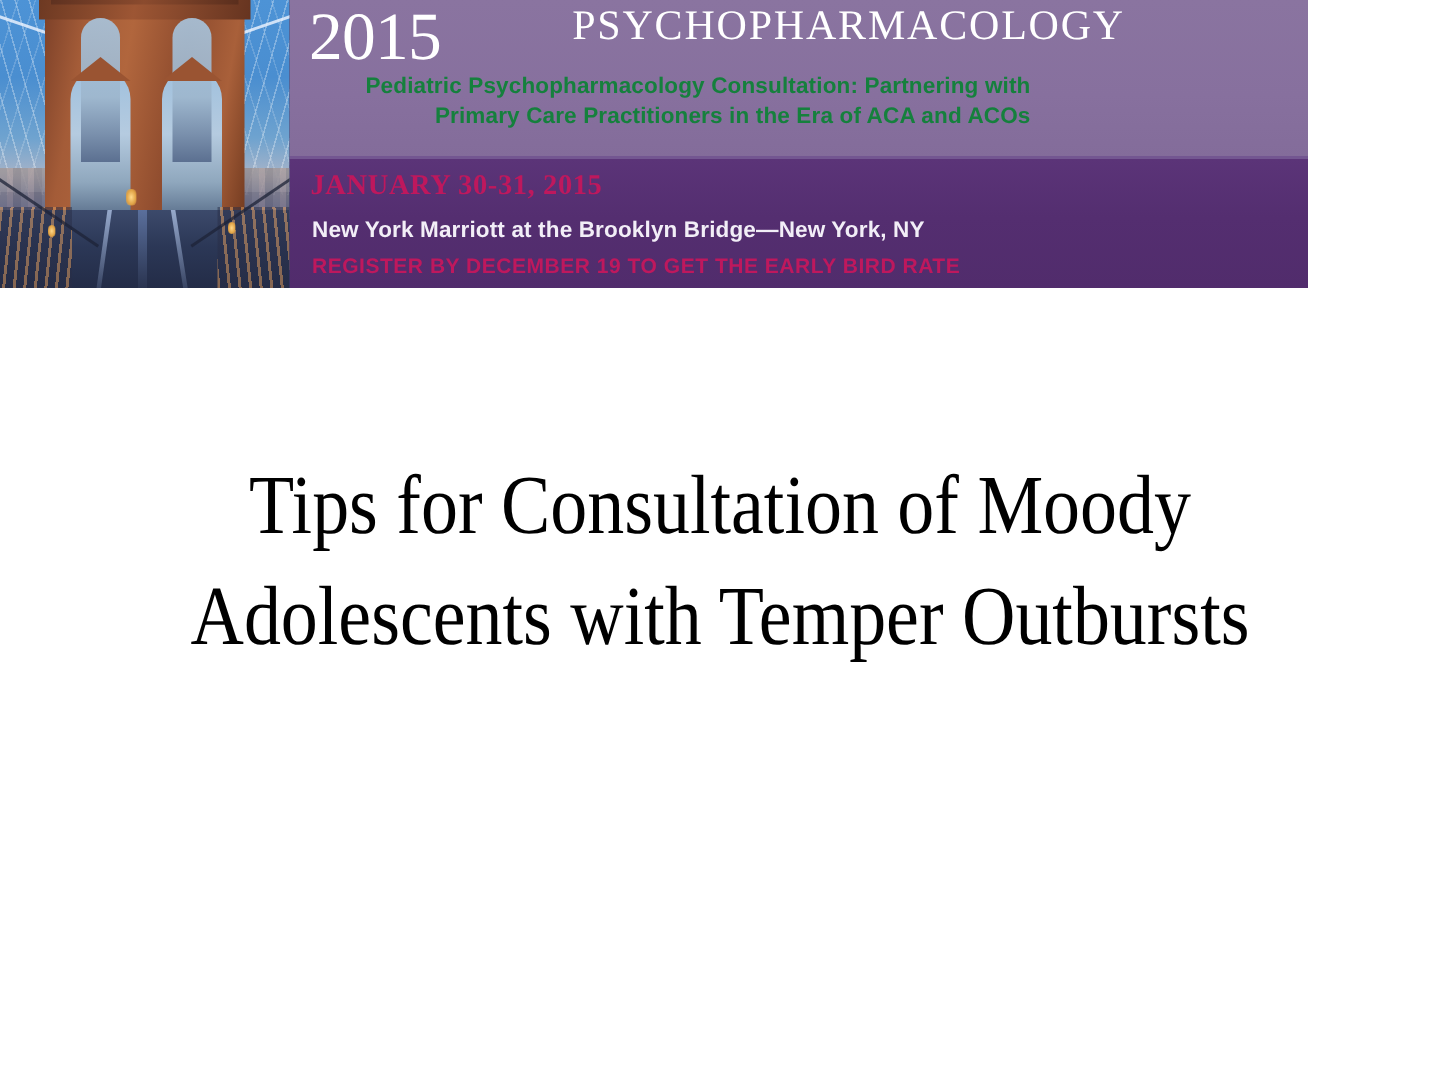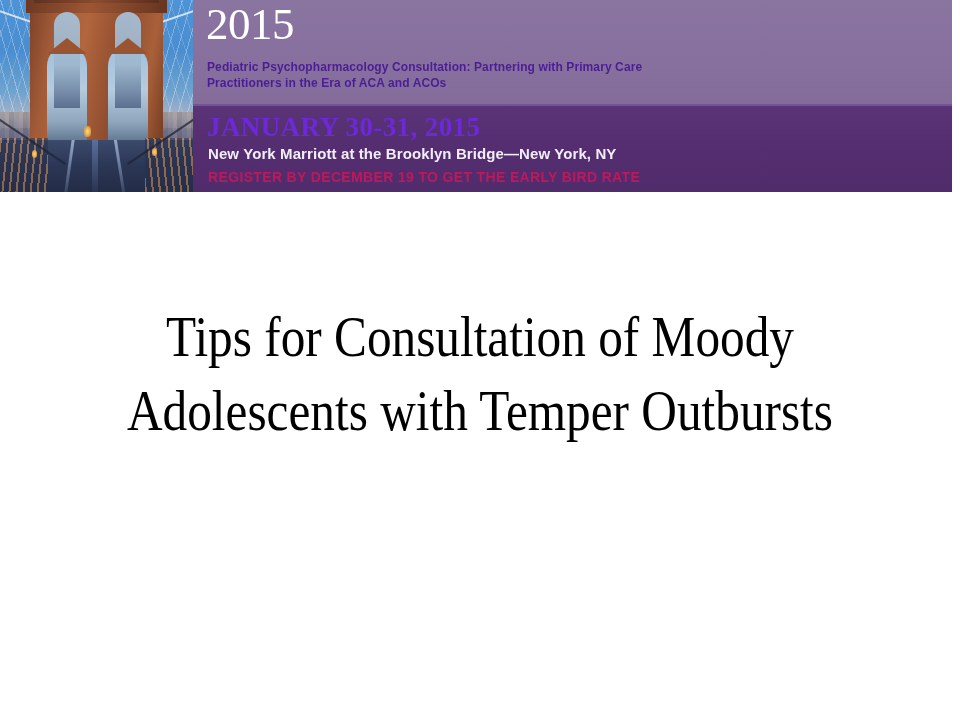--- a/index.html
+++ b/index.html
@@ -18,23 +18,24 @@
     width: 960px;
     height: 720px;
     background: #ffffff;
   }
 
   
   .banner {
     position: absolute;
     left: 0;
     top: 0;
-    width: 952px;
+    width: 872px;
     height: 192px;
     overflow: hidden;
+    text-align: right;
   }
   .banner-bg-top {
     position: absolute;
     left: 0;
     top: 0;
     width: 960px;
     height: 106px;
     background: linear-gradient(180deg, #8a74a0 0%, #87709e 60%, #836c9a 100%);
   }
   .banner-bg-bottom {
@@ -230,36 +231,36 @@
     font-family: "Liberation Serif", serif;
     font-size: 28px;
     font-weight: 400;
     letter-spacing: 1.2px;
     line-height: 1.02;
   }
   .inst .l2 { letter-spacing: 2.6px; }
   .subtitle {
     position: absolute;
     left: 207px;
-    top: 60px;
+    top: 48px;
     width: 480px;
-    color: #4c1d95;
+    color: #15803d;
     font-family: "Liberation Sans", sans-serif;
-    font-size: 12px;
+    font-size: 15px;
     font-weight: 700;
     line-height: 1.32;
     letter-spacing: .1px;
   }
   .date {
     position: absolute;
     left: 207px;
     top: 114px;
-    color: #6d28d9;
+    color: #be185d;
     font-family: "Liberation Serif", serif;
-    font-size: 27px;
+    font-size: 19px;
     font-weight: 700;
     letter-spacing: .4px;
     line-height: 1;
   }
   .venue {
     position: absolute;
     left: 208px;
     top: 146px;
     color: #f2eef7;
     font-family: "Liberation Sans", sans-serif;
@@ -331,20 +332,21 @@
       <div class="stay-l"></div>
       <div class="stay-r"></div>
       <div class="lamp lamp1"></div>
       <div class="lamp lamp2"></div>
       <div class="lamp lamp3"></div>
     </div>
 
     <div class="year">2015</div>
 
     <div class="inst">
+      <div class="l1">PSYCHOPHARMACOLOGY</div>
     </div>
 
     <div class="subtitle">Pediatric Psychopharmacology Consultation: Partnering with Primary Care Practitioners in the Era of ACA and ACOs</div>
     <div class="date">JANUARY 30-31, 2015</div>
     <div class="venue">New York Marriott at the Brooklyn Bridge—New York, NY</div>
     <div class="register">REGISTER BY DECEMBER 19 TO GET THE EARLY BIRD RATE</div>
   </div>
 
   <div class="title">Tips for Consultation of Moody Adolescents with Temper Outbursts</div>
 

